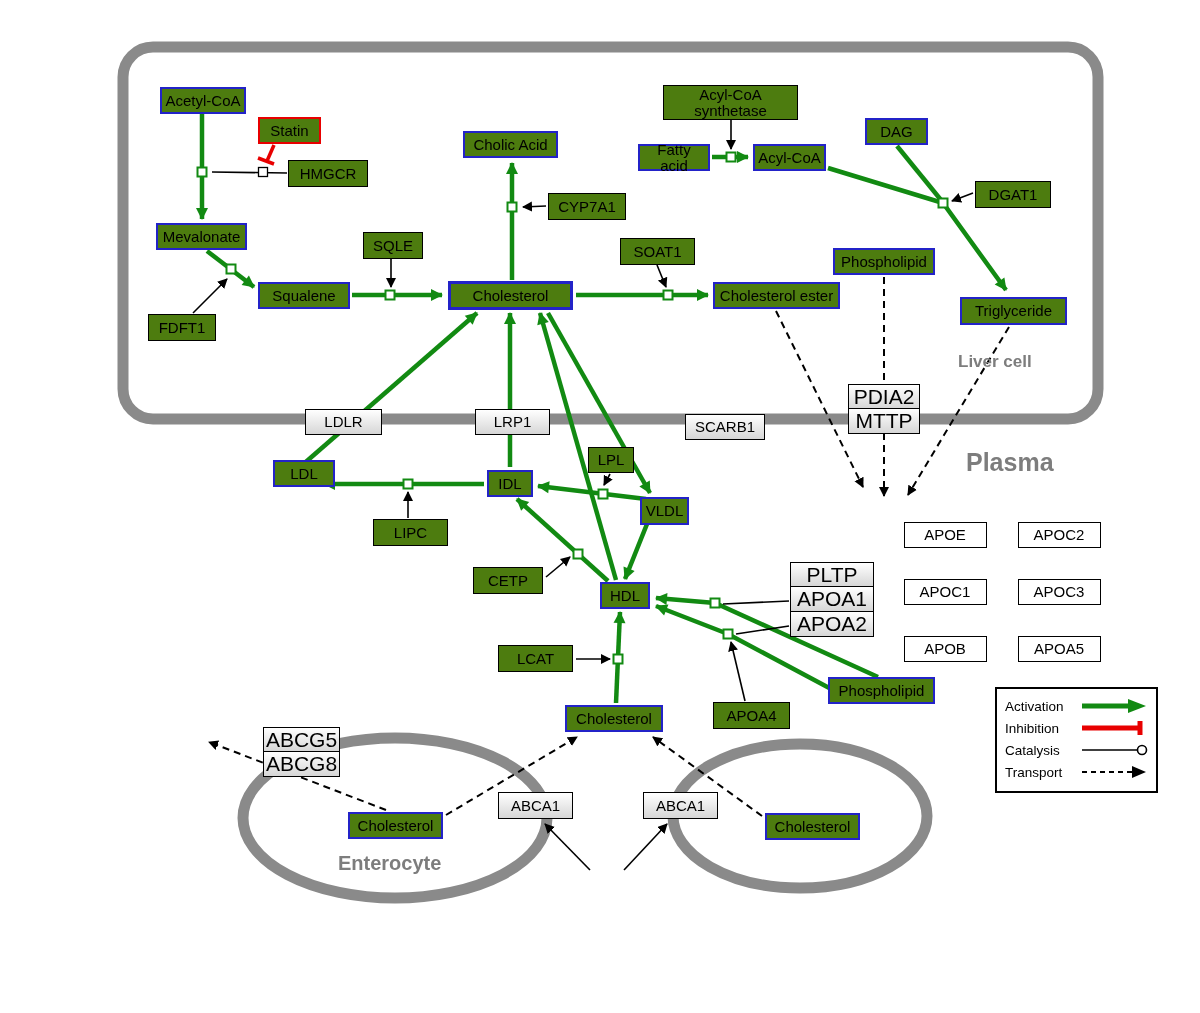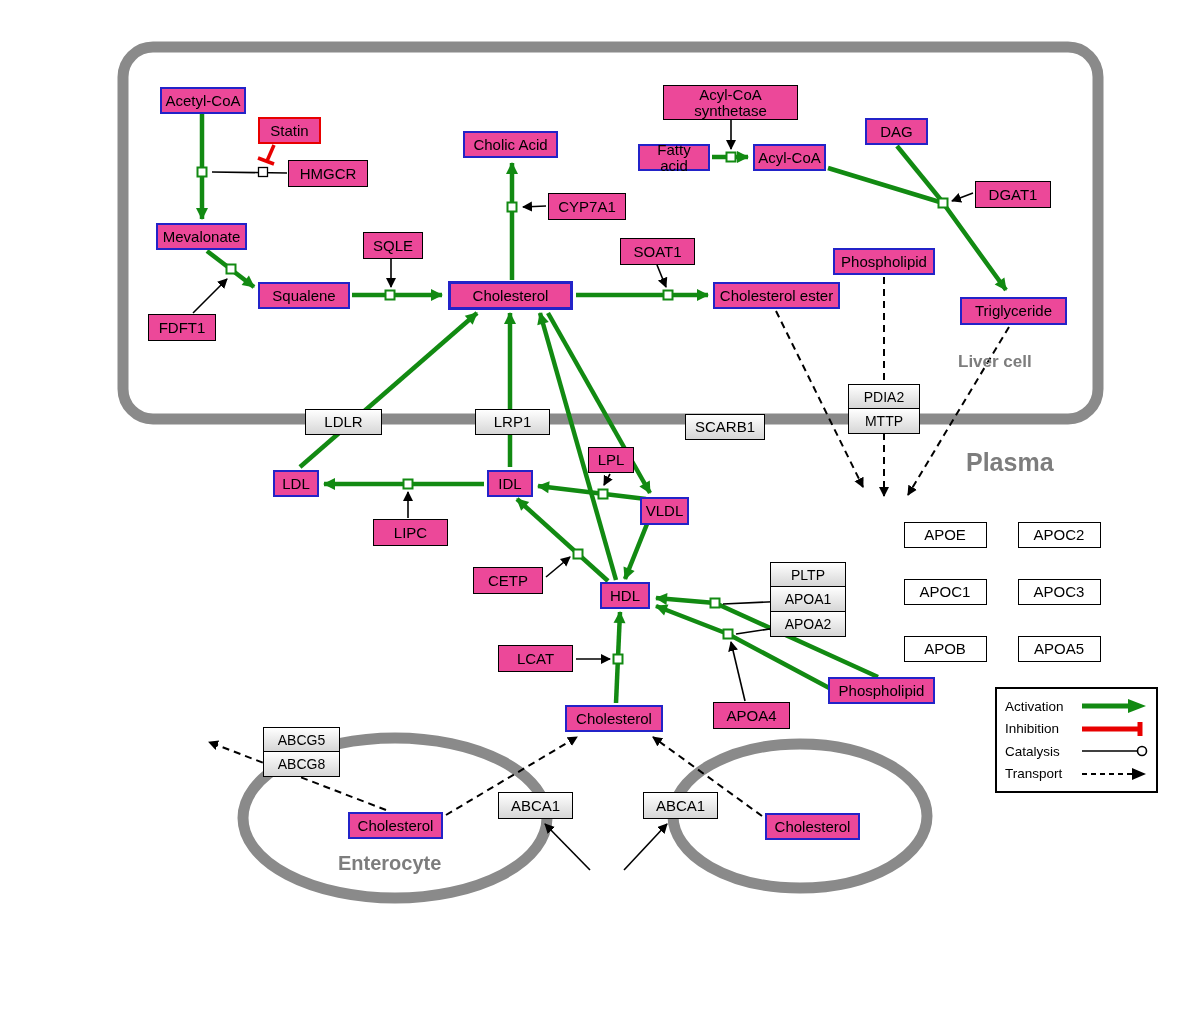--- a/index.html
+++ b/index.html
@@ -2,41 +2,41 @@
 <html><head>
 <meta charset="utf-8">
 <style>
   * { margin:0; padding:0; box-sizing:border-box; }
   html,body { background:#fff; }
   body { width:1200px; height:1013px; font-family:"Liberation Sans", sans-serif; position:relative; }
   #stage { position:relative; width:1200px; height:1013px; overflow:hidden; background:#fff; }
   svg.canvas { position:absolute; left:0; top:0; z-index:1; }
 
   .box { position:absolute; z-index:3; display:flex; align-items:center; justify-content:center;
-         text-align:center; background:#ec4899; border:1.5px solid #000; font-size:15px; color:#000;
+         text-align:center; background:#4d7c0f; border:1.5px solid #000; font-size:15px; color:#000;
          line-height:1.05; padding:1px 2px; }
   .metab { border:2.5px solid #2323c8; }
   .metab.thick { border-width:3px; }
   .drug  { border:2.5px solid #e80000; }
   .shaded { background:linear-gradient(#ffffff, #d6d6d6); }
 
   .stack { position:absolute; z-index:3; display:flex; flex-direction:column; }
   .stack .cell { width:100%; height:25px; border:1.3px solid #000; display:flex; align-items:center;
-                 justify-content:center; font-size:14px; background:linear-gradient(#ffffff, #d6d6d6); }
+                 justify-content:center; font-size:21px; background:linear-gradient(#ffffff, #d6d6d6); }
   .stack .cell + .cell { border-top:0; }
 
   .apo-table { position:absolute; z-index:3; display:grid; grid-template-columns:82px 82px;gap:32px; }
   .apo-table .cell { height:26px; border:1px solid #000; background:#fff; display:flex;
                      align-items:center; justify-content:center; font-size:15px; margin:-0.5px; }
 
   .region-label { position:absolute; z-index:2; font-weight:bold; color:#7d7d7d; }
 
   .legend { position:absolute; left:995px; top:687px; width:163px; height:106px; z-index:3;
             border:2.5px solid #000; background:#fff; padding:6px 8px; display:flex;
-            flex-direction:column; justify-content:space-between; }
+            flex-direction:column; justify-content:flex-start; }
   .legend-row { display:flex; align-items:center; justify-content:space-between; height:22px;
                 font-size:13.5px; color:#000; }
 </style>
 </head>
 <body>
 
 <div id="stage">
 
   <svg class="canvas" width="1200" height="1013" viewBox="0 0 1200 1013">
     <defs>
@@ -152,28 +152,28 @@
   <div class="box metab" style="left:960px;top:297px;width:107px;height:28px">Triglyceride</div>
 
   <div class="box shaded" style="left:305px;top:409px;width:77px;height:26px">LDLR</div>
   <div class="box shaded" style="left:475px;top:409px;width:75px;height:26px">LRP1</div>
   <div class="box shaded" style="left:685px;top:414px;width:80px;height:26px">SCARB1</div>
   <div class="stack" style="left:848px;top:384px;width:72px">
     <div class="cell">PDIA2</div>
     <div class="cell">MTTP</div>
   </div>
 
-  <div class="box metab" style="left:273px;top:470px;width:46px;height:27px">LDL</div>
+  <div class="box metab" style="left:273px;top:460px;width:62px;height:27px">LDL</div>
   <div class="box metab" style="left:487px;top:470px;width:46px;height:27px">IDL</div>
   <div class="box" style="left:588px;top:447px;width:46px;height:26px">LPL</div>
   <div class="box metab" style="left:640px;top:497px;width:49px;height:28px">VLDL</div>
   <div class="box" style="left:373px;top:519px;width:75px;height:27px">LIPC</div>
   <div class="box" style="left:473px;top:567px;width:70px;height:27px">CETP</div>
   <div class="box metab" style="left:600px;top:582px;width:50px;height:27px">HDL</div>
-  <div class="stack" style="left:770px;top:562px;width:76px">
+  <div class="stack" style="left:790px;top:562px;width:84px">
     <div class="cell">PLTP</div>
     <div class="cell">APOA1</div>
     <div class="cell">APOA2</div>
   </div>
   <div class="box" style="left:498px;top:645px;width:75px;height:27px">LCAT</div>
   <div class="box" style="left:713px;top:702px;width:77px;height:27px">APOA4</div>
   <div class="box metab" style="left:828px;top:677px;width:107px;height:27px">Phospholipid</div>
   <div class="box metab" style="left:565px;top:705px;width:98px;height:27px">Cholesterol</div>
 
   <div class="apo-table" style="left:904px;top:522px">

